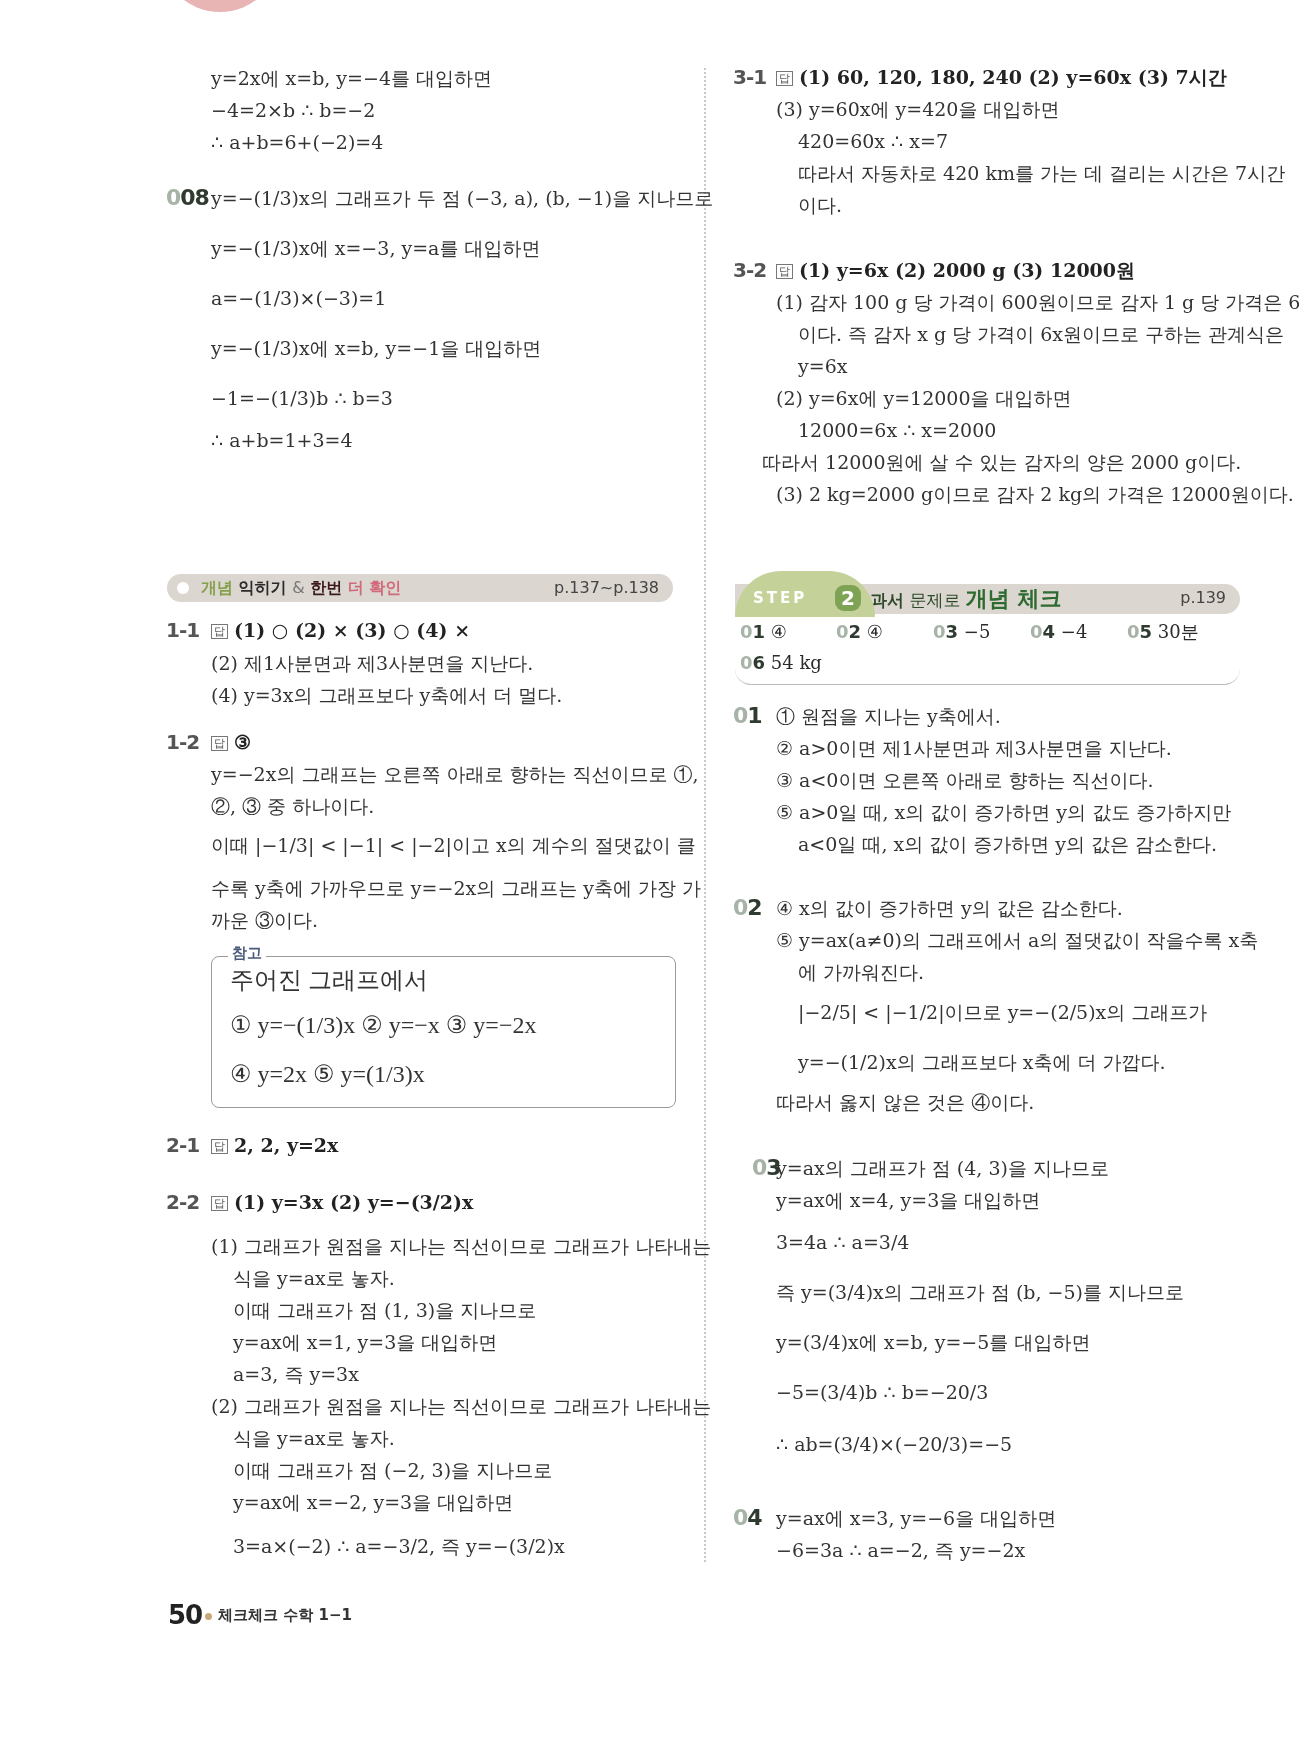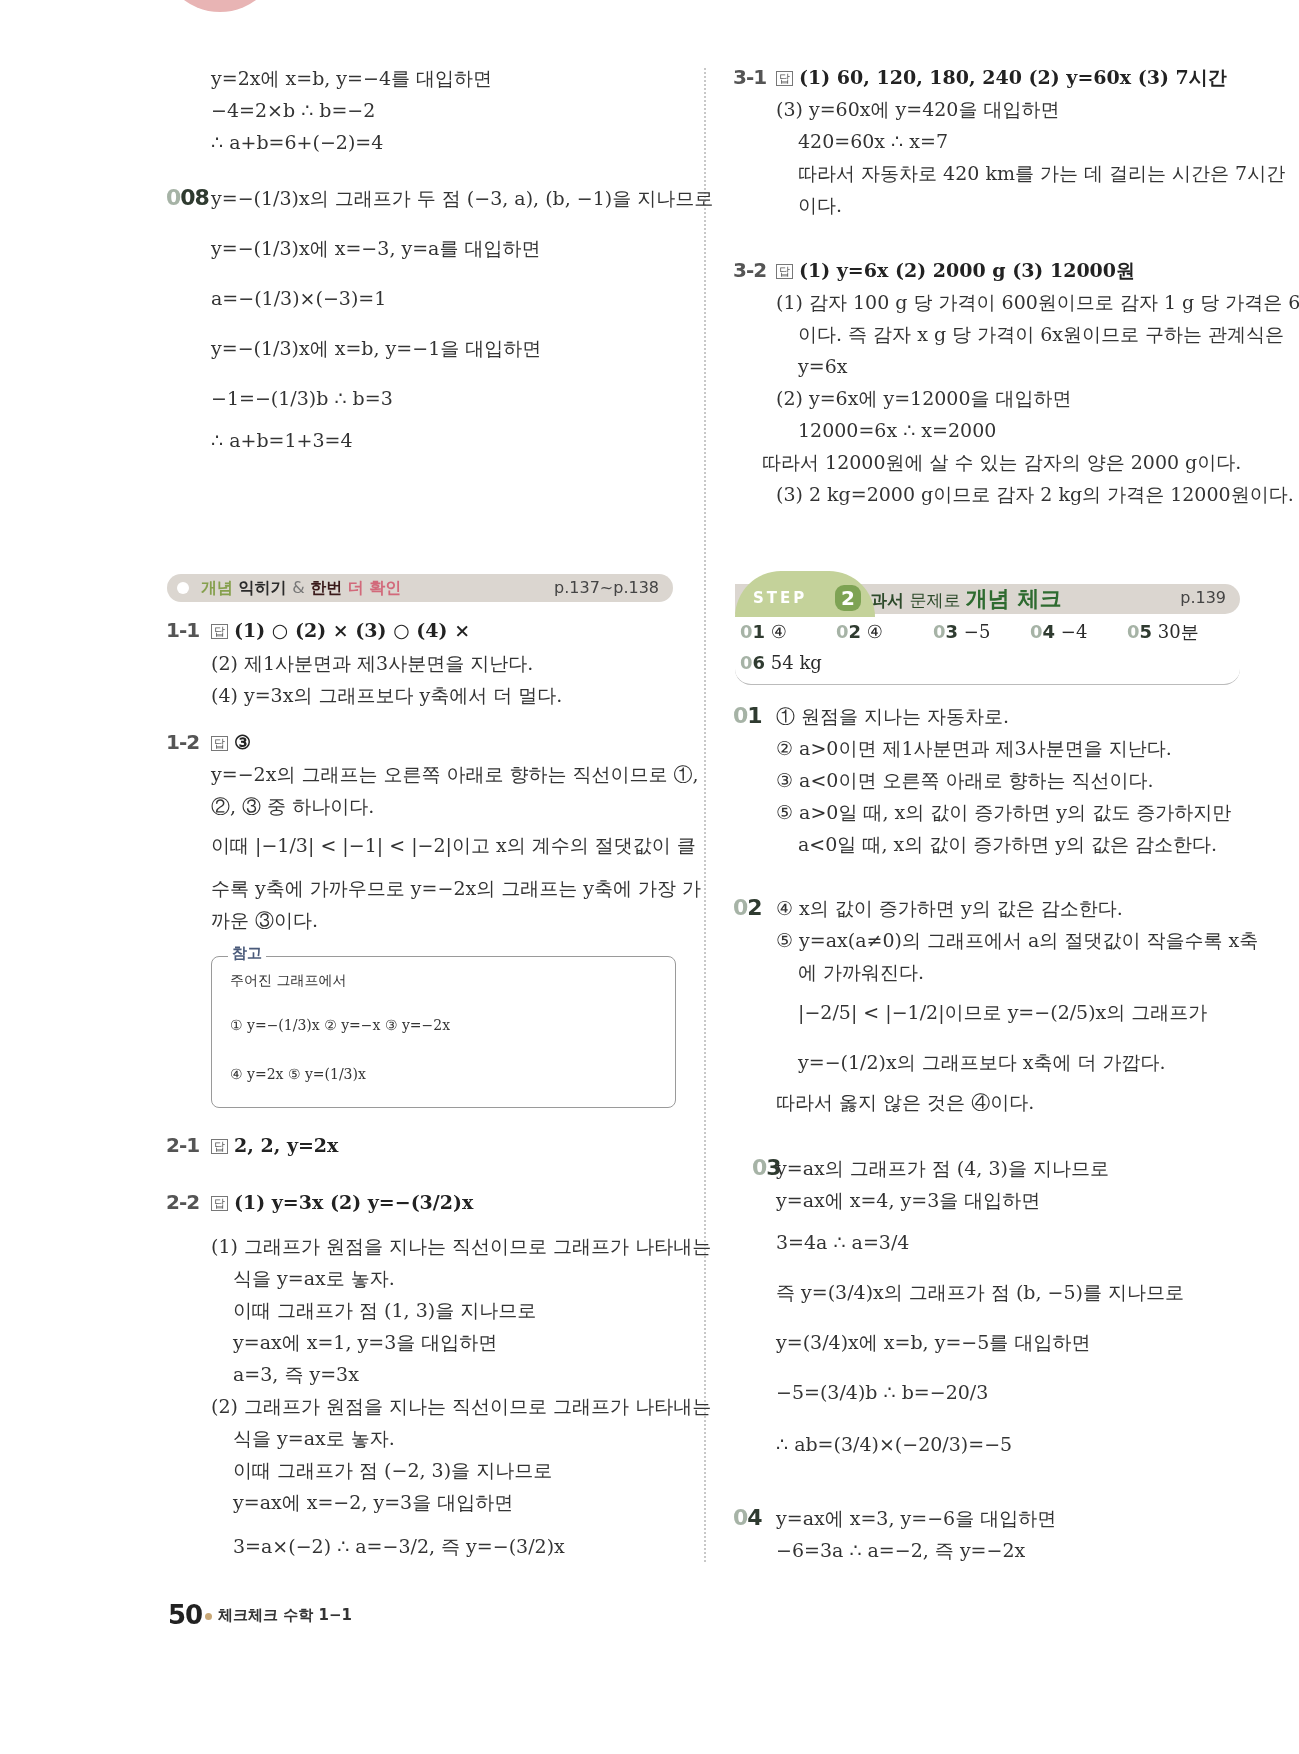--- a/index.html
+++ b/index.html
@@ -4,21 +4,21 @@
 <style>
   html, body { margin:0; padding:0; background:#ffffff; }
   body { width:1299px; height:1754px; position:relative; overflow:hidden;
          font-family:"DejaVu Serif","Liberation Serif",serif; color:#2b2b2b; }
   .page { position:absolute; left:0; top:0; width:1299px; height:1754px; }
   .deco-top { position:absolute; left:160px; top:-60px; width:120px; height:72px;
               background:#e8b4b4; border-radius:0 0 60px 60px; }
   .divider { position:absolute; left:704px; top:68px; width:0; height:1494px;
              border-left:2px dotted #c8c8c8; }
   .ln { position:absolute; white-space:nowrap; font-size:19px; line-height:24px; color:#333; }
-  .ln.sm { font-size:14px; }
+  .ln.sm { font-size:24px;font-family:Liberation Serif, serif; }
   .num { position:absolute; font-family:"DejaVu Sans","Liberation Sans",sans-serif;
          font-weight:bold; font-size:22px; line-height:24px; letter-spacing:-1px; }
   .num .a { color:#a6b3a6; }
   .num .b { color:#2f3b30; }
   .qnum { position:absolute; font-family:"DejaVu Sans","Liberation Sans",sans-serif;
           font-weight:bold; font-size:20px; line-height:24px; color:#555; letter-spacing:-1px; }
   .ans { display:inline-block; font-family:"DejaVu Sans",sans-serif; font-size:11px; line-height:13px;
          border:1px solid #777; padding:0 2px; margin-right:6px; vertical-align:2px; color:#555; }
   .bold { font-weight:bold; color:#222; }
   .sec-title { position:absolute; left:170px; top:521px; font-family:"DejaVu Sans","Liberation Sans",sans-serif;
@@ -157,21 +157,21 @@
   <div class="banner2-box"></div>
 
   <div class="qa" style="left:740px;top:620px;"><span class="q"><span class="a">0</span><span class="b">1</span></span> <span>④</span></div>
   <div class="qa" style="left:836px;top:620px;"><span class="q"><span class="a">0</span><span class="b">2</span></span> <span>④</span></div>
   <div class="qa" style="left:933px;top:620px;"><span class="q"><span class="a">0</span><span class="b">3</span></span> <span>−5</span></div>
   <div class="qa" style="left:1030px;top:620px;"><span class="q"><span class="a">0</span><span class="b">4</span></span> <span>−4</span></div>
   <div class="qa" style="left:1127px;top:620px;"><span class="q"><span class="a">0</span><span class="b">5</span></span> <span>30분</span></div>
   <div class="qa" style="left:740px;top:651px;"><span class="q"><span class="a">0</span><span class="b">6</span></span> <span>54 kg</span></div>
 
   <div class="num" style="left:733px;top:704px;"><span class="a">0</span><span class="b">1</span></div>
-  <div class="ln" style="left:776px;top:704px;">① 원점을 지나는 자동차로.</div>
+  <div class="ln" style="left:776px;top:704px;">① 원점을 지나는 y축에서.</div>
   <div class="ln" style="left:776px;top:736px;">② a&gt;0이면 제1사분면과 제3사분면을 지난다.</div>
   <div class="ln" style="left:776px;top:768px;">③ a&lt;0이면 오른쪽 아래로 향하는 직선이다.</div>
   <div class="ln" style="left:776px;top:800px;">⑤ a&gt;0일 때, x의 값이 증가하면 y의 값도 증가하지만</div>
   <div class="ln" style="left:798px;top:832px;">a&lt;0일 때, x의 값이 증가하면 y의 값은 감소한다.</div>
 
   <div class="num" style="left:733px;top:896px;"><span class="a">0</span><span class="b">2</span></div>
   <div class="ln" style="left:776px;top:896px;">④ x의 값이 증가하면 y의 값은 감소한다.</div>
   <div class="ln" style="left:776px;top:928px;">⑤ y=ax(a≠0)의 그래프에서 a의 절댓값이 작을수록 x축</div>
   <div class="ln" style="left:798px;top:960px;">에 가까워진다.</div>
   <div class="ln" style="left:798px;top:1000px;">|−2/5| &lt; |−1/2|이므로 y=−(2/5)x의 그래프가</div>

